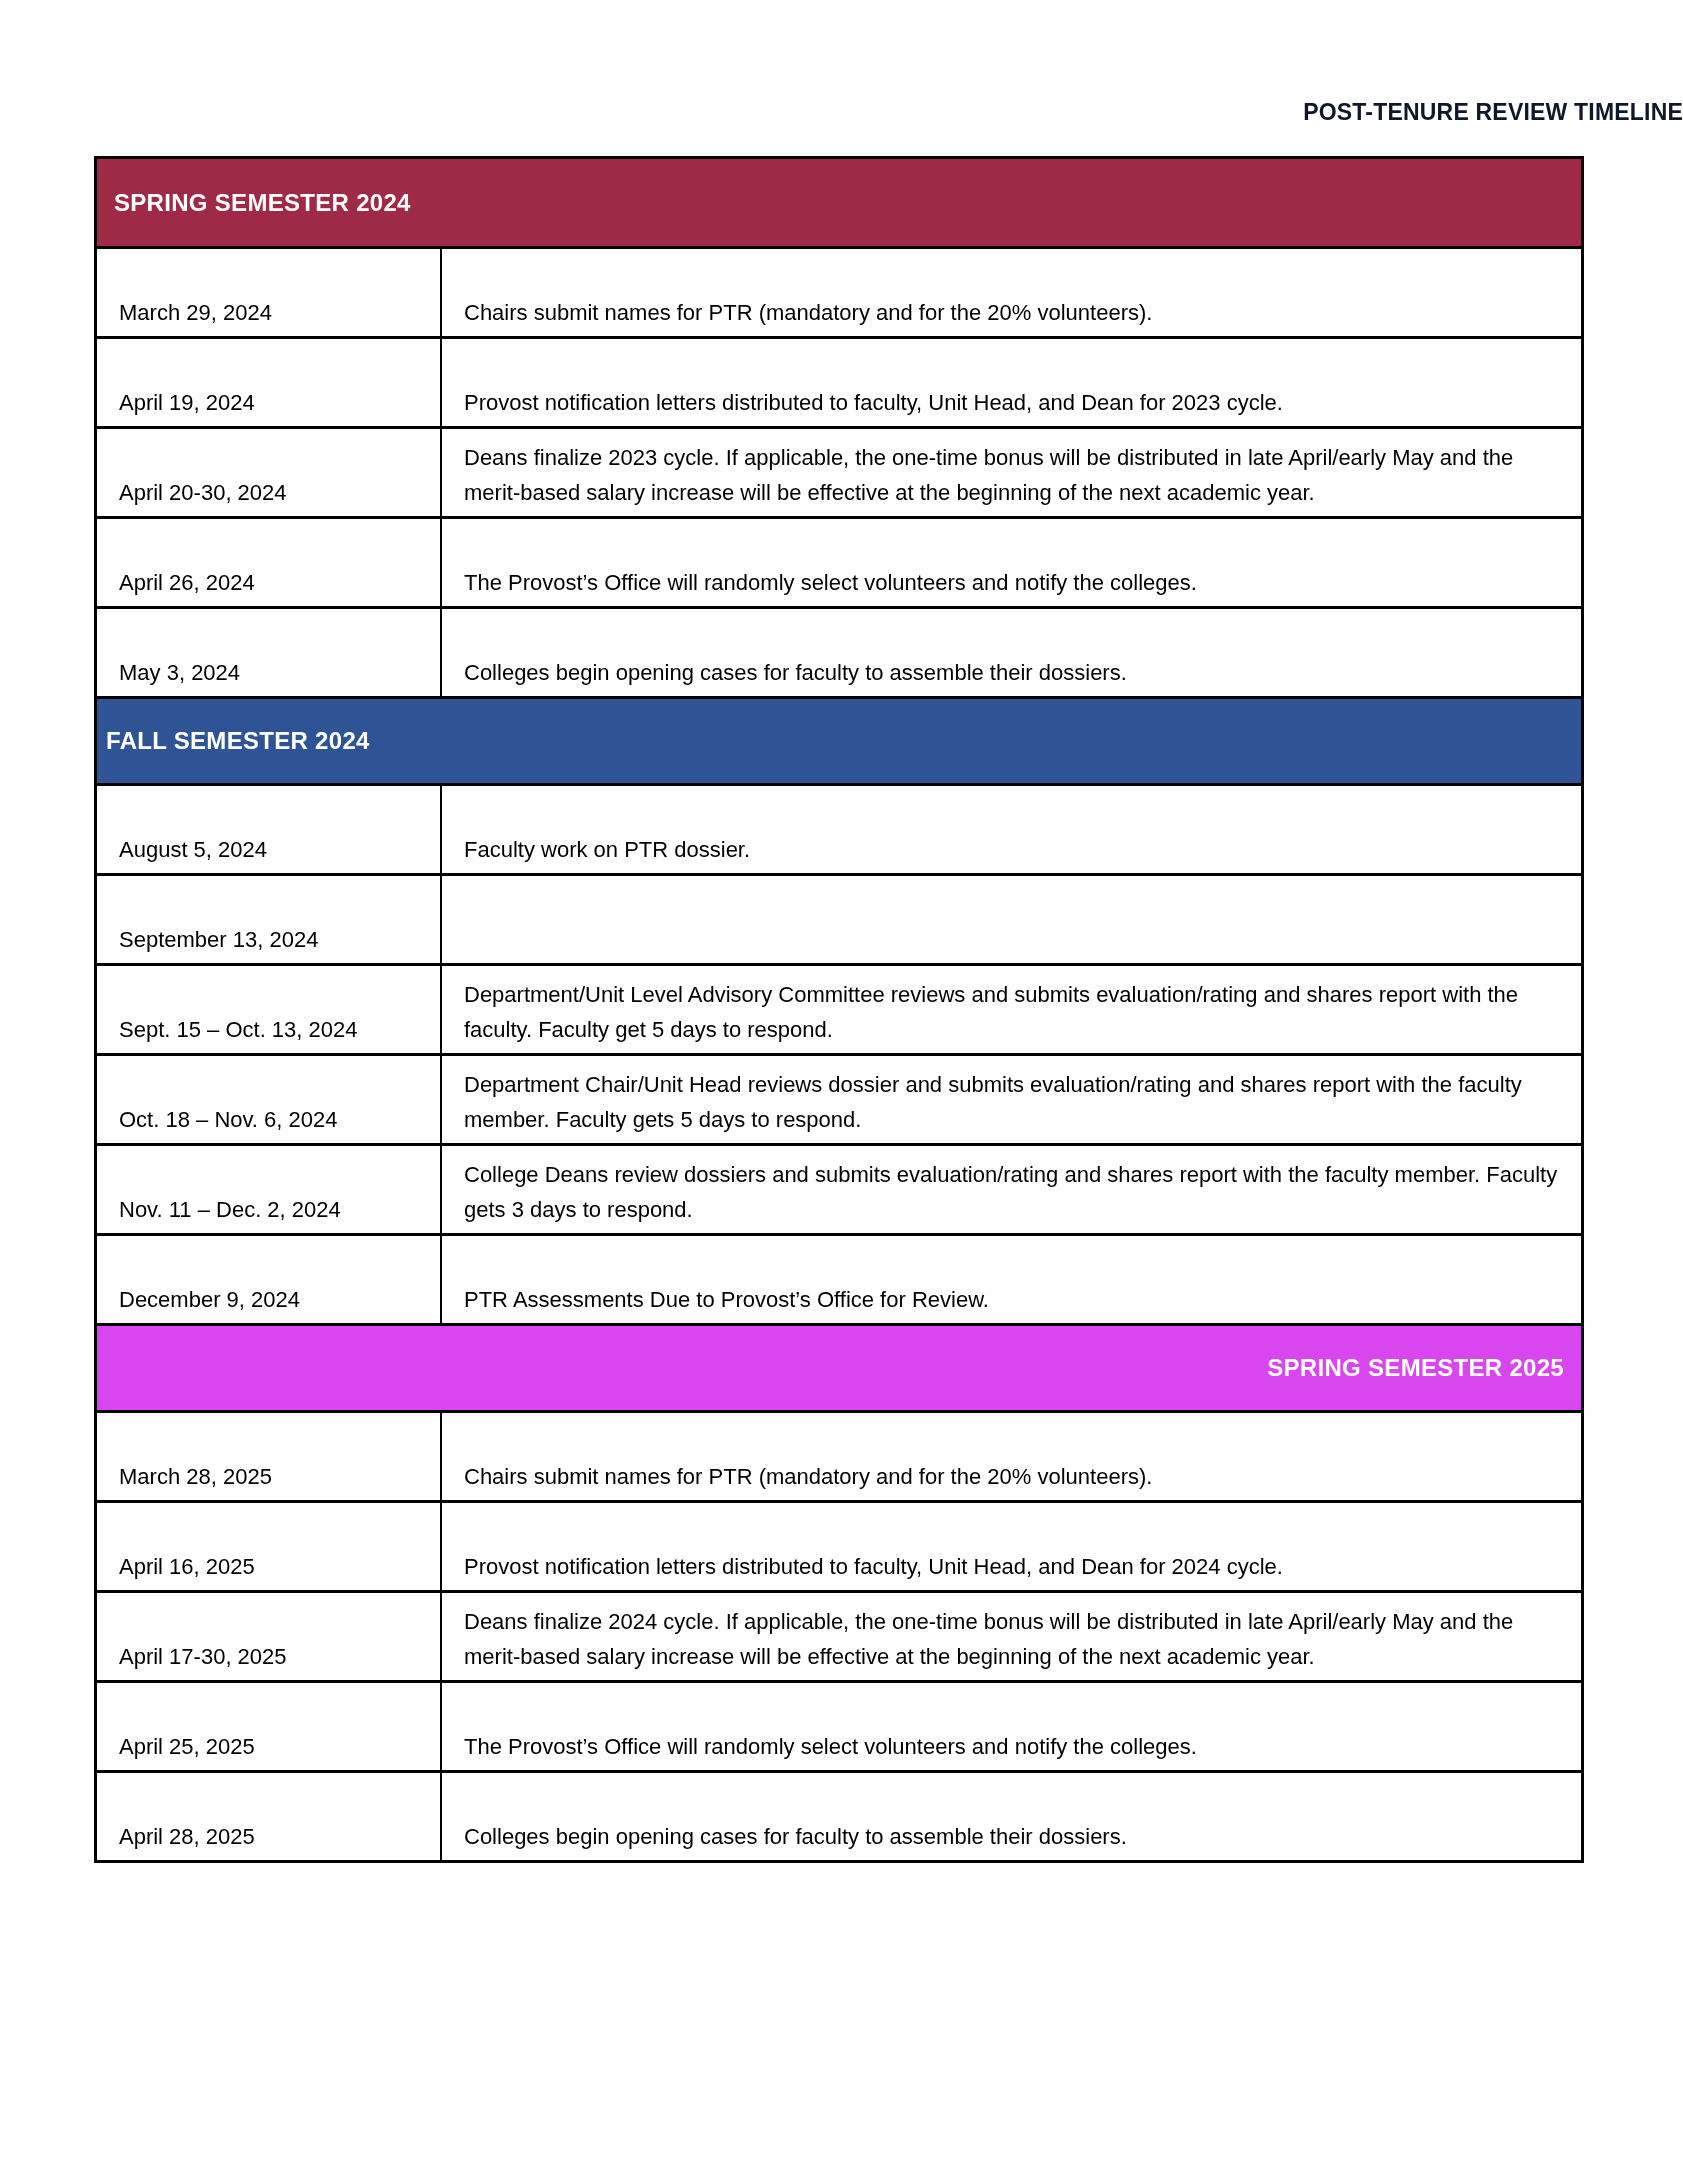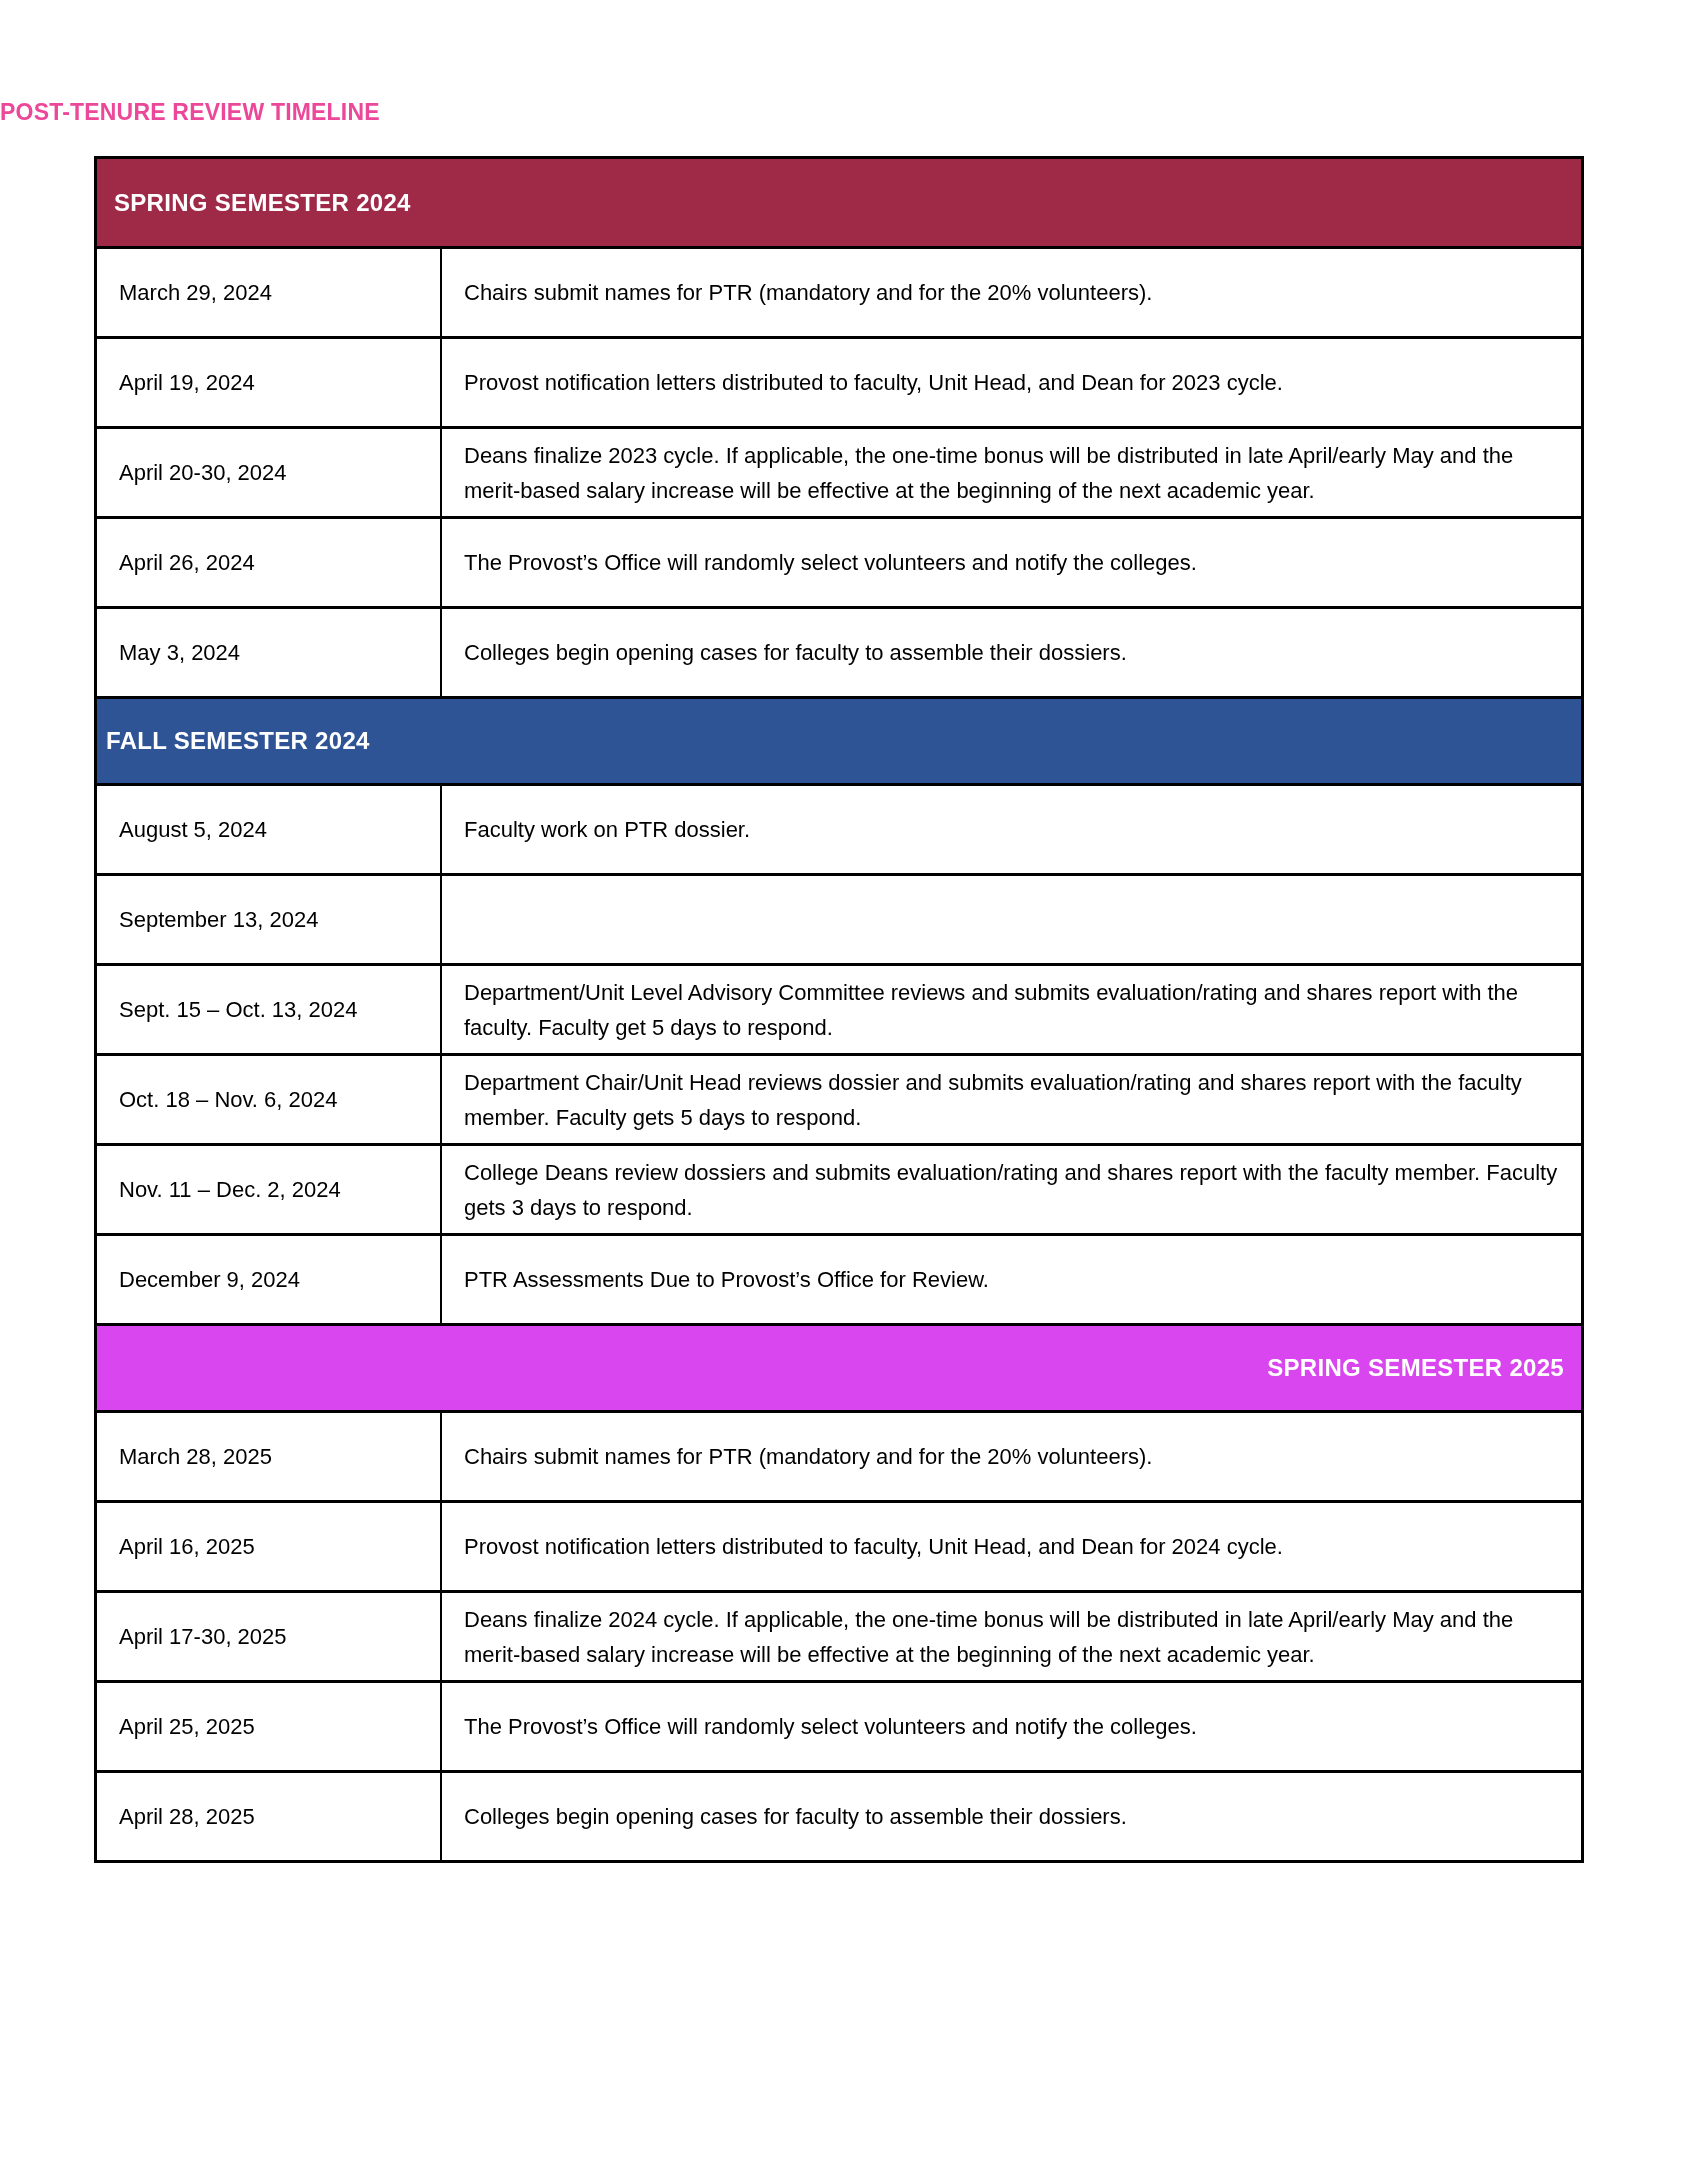--- a/index.html
+++ b/index.html
@@ -15,25 +15,25 @@
     font-family: "Liberation Sans", sans-serif;
     color: #000000;
     overflow: hidden;
   }
   .doc-title {
     position: absolute;
     top: 99px;
     left: 0;
     width: 100%;
     margin: 0;
-    text-align: left;
+    text-align: right;
     font-size: 23px;
     font-weight: 700;
     letter-spacing: 0.2px;
-    color: #ec4899;
+    color: #0f172a;
   }
   .timeline-table {
     position: absolute;
     top: 156px;
     left: 94px;
     width: 1490px;
     box-sizing: border-box;
     border: 3px solid #000000;
     background: #ffffff;
   }
@@ -56,21 +56,21 @@
     font-size: 24px;
     letter-spacing: 0.3px;
   }
   .trow {
     display: flex;
     background: #ffffff;
   }
   .cell {
     box-sizing: border-box;
     display: flex;
-    align-items: center;
+    align-items: flex-end;
     min-height: 87px;
     padding: 6px 22px;
     font-size: 22px;
     line-height: 35px;
     color: #000000;
   }
   .cell.date {
     flex: 0 0 345px;
     width: 345px;
     border-right: 2px solid #000000;

